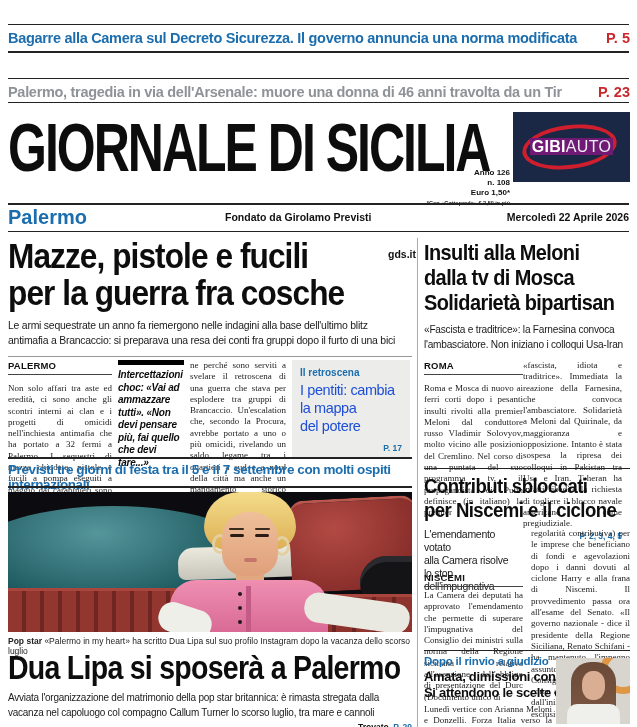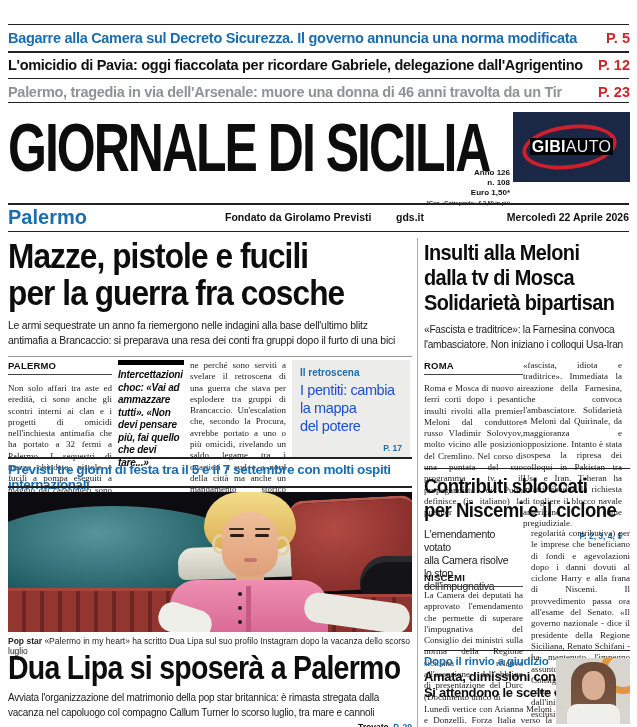--- a/index.html
+++ b/index.html
@@ -24,21 +24,21 @@
       white-space:nowrap; }
   .edition { position:absolute; left:330px; top:168px; width:180px; text-align:right;
       font-weight:bold; font-size:8px; line-height:10px; color:#111; }
   .edition .note { font-size:5.5px; font-weight:bold; color:#222; }
   .gibi { position:absolute; left:513px; top:112px; width:117px; height:70px;
       background:#1a2745; }
   .gibi-ellipse { position:absolute; left:9px; top:13px; width:95px; height:44px;
       border:4px solid #cf1f2e; border-radius:50%; transform:rotate(-7deg); }
   .gibi-text { position:absolute; left:0; right:0; top:26px; text-align:center;
       font-size:16px; letter-spacing:0.3px; color:#fff; }
-  .gibi-text .wrap { background:#000000; padding:0 2px; }
+  .gibi-text .wrap { background:#701a75; padding:0 2px; }
   .gibi-text .b { font-weight:bold; }
   .gibi-text .l { font-weight:normal; color:#e9ecf2; }
 
   
   .section-name { position:absolute; left:8px; top:206px; font-size:20px; font-weight:bold; color:#1b6dad; }
   .sb-small { position:absolute; top:211px; font-size:10.5px; font-weight:bold; color:#111; }
 
   
   .headline { font-weight:bold; color:#0d0d0d; white-space:pre-line; }
   .deck { color:#1a1a1a; font-size:11px; letter-spacing:-0.25px; line-height:15px;
@@ -150,24 +150,20 @@
 <body>
 
 <div class="page">
 
   <div class="rule" style="top:24px;"></div>
   <div class="strip-row" style="top:27px;">
     <span class="strip-text blue">Bagarre alla Camera sul Decreto Sicurezza. Il governo annuncia una norma modificata</span>
     <span class="strip-page">P. 5</span>
   </div>
   <div class="rule" style="top:51px; height:2px;"></div>
-  <div class="strip-row" style="top:54px;">
-    <span class="strip-text">L'omicidio di Pavia: oggi fiaccolata per ricordare Gabriele, delegazione dall'Agrigentino</span>
-    <span class="strip-page">P. 12</span>
-  </div>
   <div class="rule" style="top:78px;"></div>
   <div class="strip-row" style="top:81px;">
     <span class="strip-text gray">Palermo, tragedia in via dell'Arsenale: muore una donna di 46 anni travolta da un Tir</span>
     <span class="strip-page">P. 23</span>
   </div>
   <div class="rule" style="top:102px;"></div>
 
   <div class="masthead-title">GIORNALE DI SICILIA</div>
   <div class="edition">
     <div>Anno 126</div>
@@ -178,21 +174,21 @@
   <div class="gibi">
     <div class="gibi-ellipse"></div>
     <div class="gibi-text">
       <span class="wrap"><span class="b">GIBI</span><span class="l">AUTO</span></span>
     </div>
   </div>
 
   <div class="rule" style="top:203px; height:2px;"></div>
   <div class="section-name">Palermo</div>
   <div class="sb-small" style="left:225px;">Fondato da Girolamo Previsti</div>
-  <div class="sb-small" style="left:396px;">gds.it</div>
+  <div class="sb-small" style="left:388px;margin-top:37px;">gds.it</div>
   <div class="sb-small" style="right:8px; text-align:right;">Mercoledì 22 Aprile 2026</div>
   <div class="rule" style="top:231px;"></div>
 
   <div class="vdiv"></div>
 
   <div class="headline lead-headline">Mazze, pistole e fucili
 per la guerra fra cosche</div>
   <div class="deck lead-deck">Le armi sequestrate un anno fa riemergono nelle indagini alla base dell'ultimo blitz
 antimafia a Brancaccio: si preparava una resa dei conti fra gruppi dopo il furto di una bici</div>
   <div class="rule" style="top:356px; left:8px; width:404px; right:auto; background:#999;"></div>

